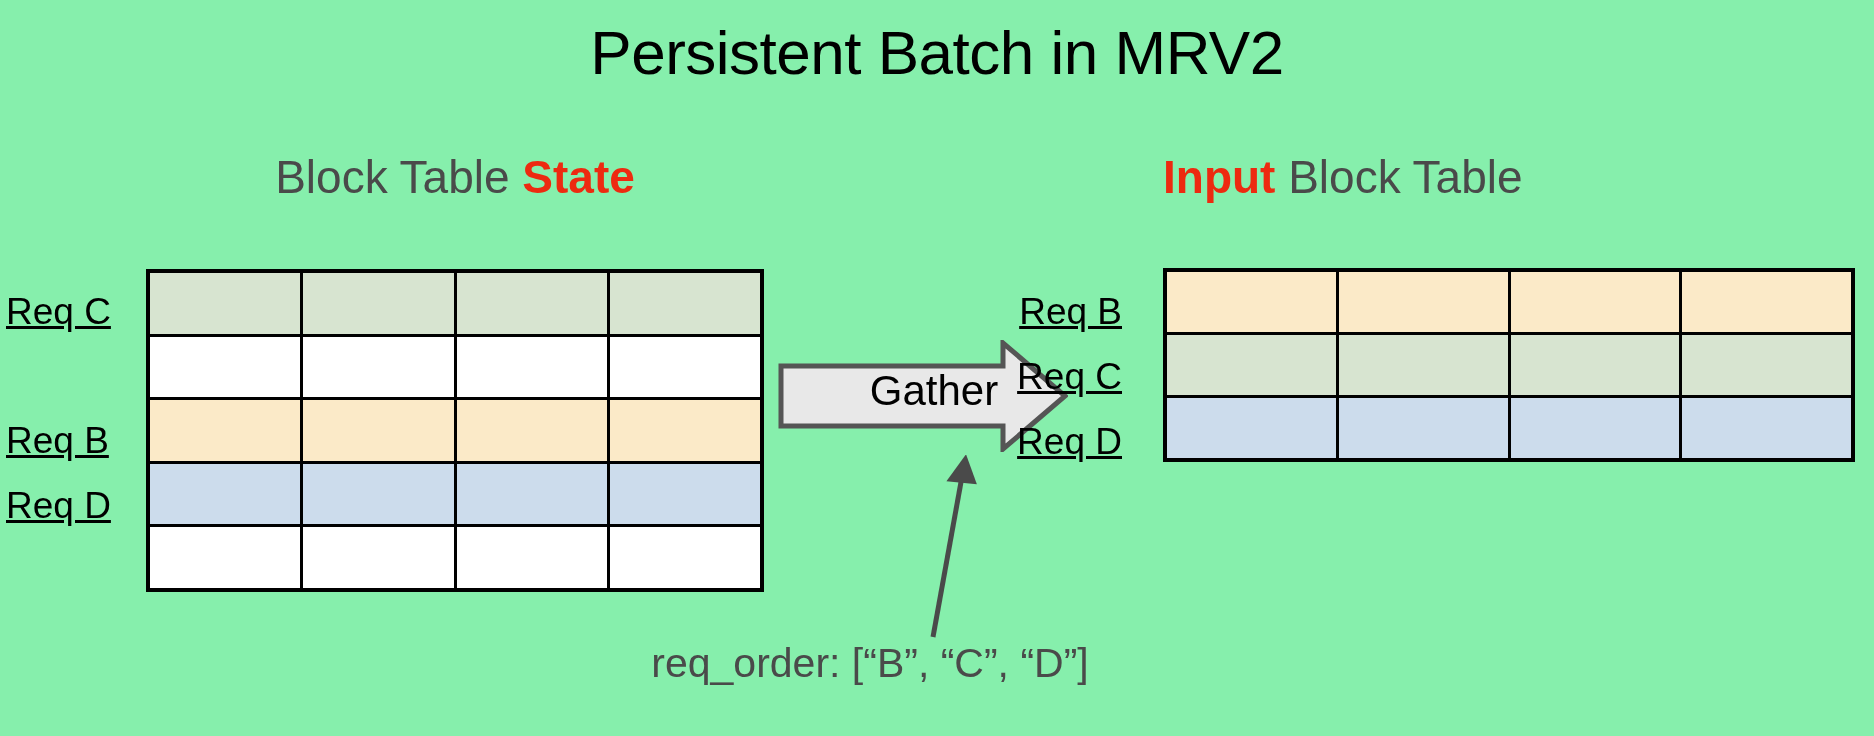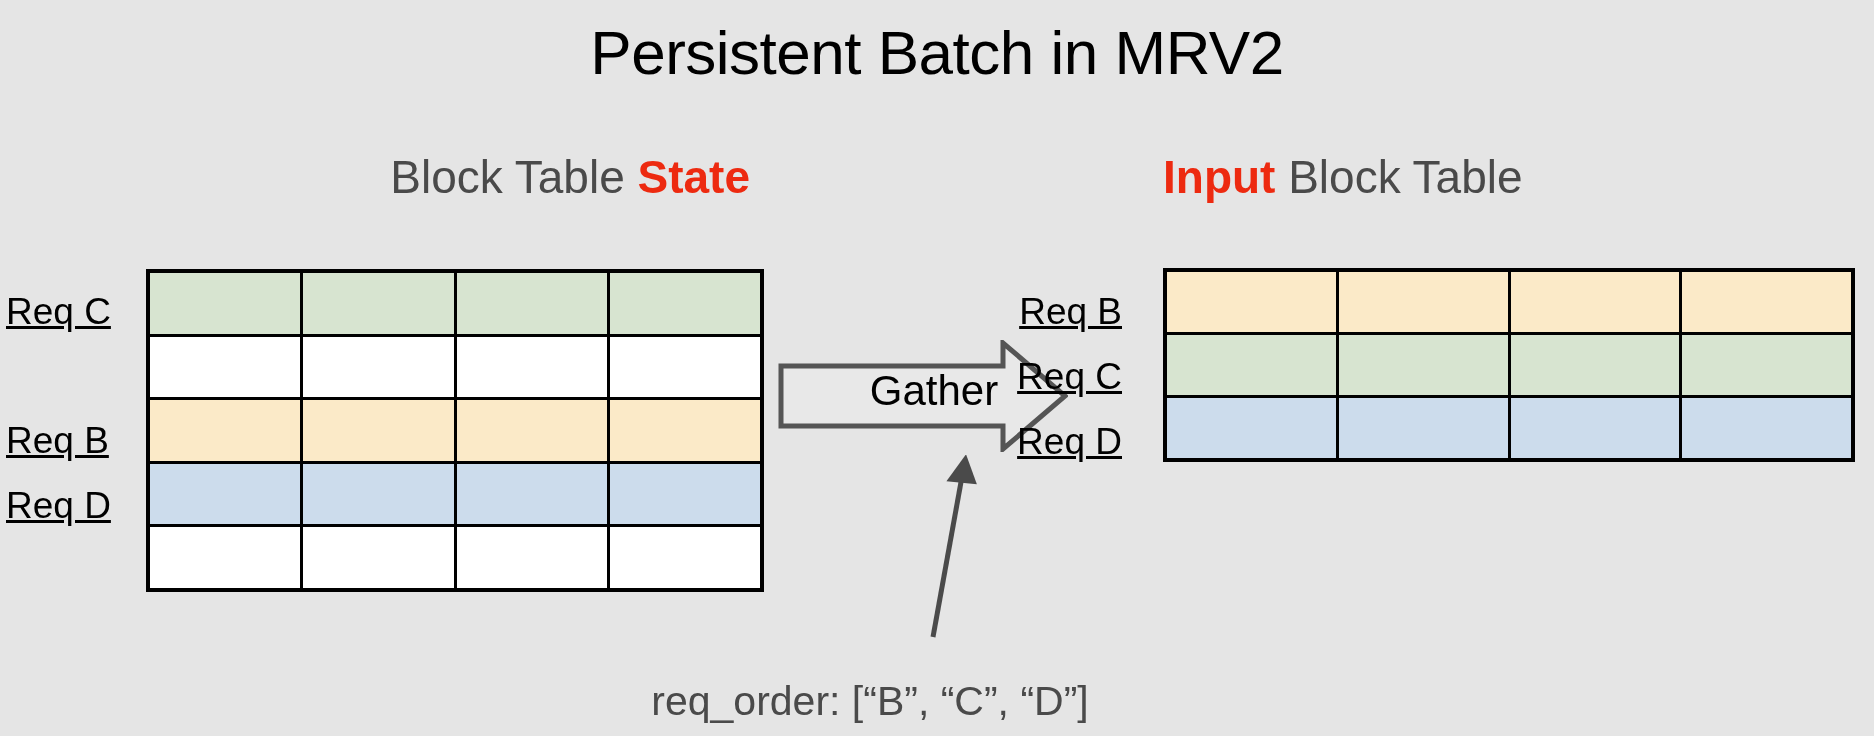--- a/index.html
+++ b/index.html
@@ -12,21 +12,21 @@
     height: 736px;
     position: relative;
     overflow: hidden;
     font-family: "Liberation Sans", sans-serif;
     -webkit-font-smoothing: antialiased;
   }
 
   #slide {
     position: absolute;
     inset: 0;
-    background: #e5e5e5;
+    background: #86efac;
   }
 
   
   .slide-title {
     position: absolute;
     left: 0;
     top: 14px;
     width: 1874px;
     text-align: center;
     font-size: 62px;
@@ -42,21 +42,21 @@
     font-size: 46px;
     line-height: 54px;
     color: #4a4a4a;
     font-weight: 400;
     white-space: nowrap;
   }
   .section-heading .accent {
     color: #ed2a10;
     font-weight: bold;
   }
-  #heading-left  { left: 132px;  top: 150px; width: 618px; text-align: right; }
+  #heading-left  { left: 146px;  top: 150px; width: 618px; text-align: center; }
   #heading-right { left: 1163px; top: 150px; width: 692px; }
 
   
   .grid {
     position: absolute;
     display: grid;
     border: 4px solid #000000;
     box-sizing: border-box;
     background: #000000;
     gap: 3px;
@@ -137,21 +137,20 @@
   .caption {
     position: absolute;
     left: 500px;
     top: 638px;
     width: 740px;
     text-align: center;
     font-size: 41px;
     line-height: 50px;
     color: #4a4a4a;
     white-space: nowrap;
-    margin-top: 38px;
   }
   #connector {
     position: absolute;
     left: 905px;
     top: 455px;
     width: 120px;
     height: 185px;
   }
   #connector svg { display: block; }
 </style>

